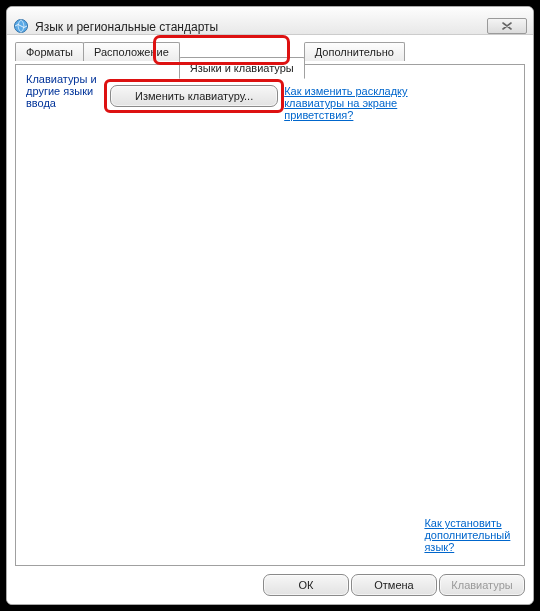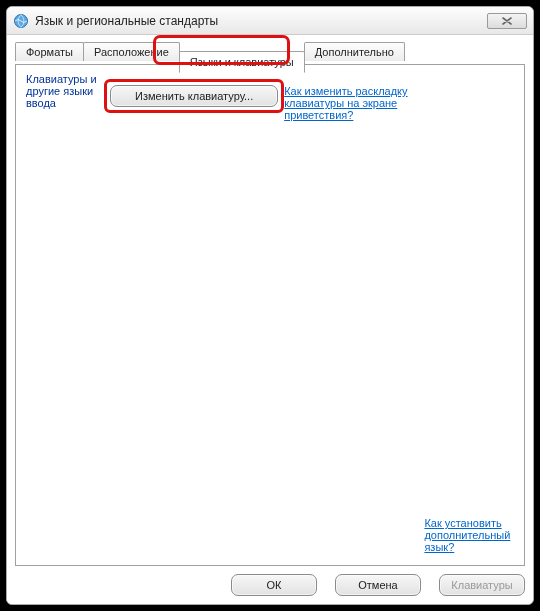--- a/index.html
+++ b/index.html
@@ -20,21 +20,21 @@
     border: 1px solid #aaa;
     border-radius: 6px;
     box-shadow: 0 2px 10px rgba(0,0,0,0.4);
     display: flex;
     flex-direction: column;
     overflow: hidden;
   }
   .titlebar {
     height: 28px;
     display: flex;
-    align-items: center;
+    align-items: flex-end;
     padding: 0 6px;
     background: linear-gradient(#fdfdfd, #e8e8e8);
     border-bottom: 1px solid #ccc;
   }
   .title-icon {
     width: 16px; height: 16px;
     margin-right: 6px;
     flex-shrink: 0;
   }
   .title-text {
@@ -77,21 +77,21 @@
     font-size: 11px;
     color: #222;
     border-top-left-radius: 2px;
     border-top-right-radius: 2px;
     position: relative;
     top: 1px;
   }
   .tab.active {
     background: #fff;
     border-bottom: 1px solid #fff;
-    top: 10px;
+    top: 16px;
     padding-top: 4px;
     padding-bottom: 4px;
     z-index: 2;
   }
   .tab-highlight {
     border: 3px solid #d11;
     border-radius: 7px;
     position: absolute;
     pointer-events: none;
     z-index: 10;
@@ -158,21 +158,21 @@
   .link.top {
     margin-top: 12px;
   }
   .link.bottom {
     margin-top: auto;
     margin-bottom: 4px;
   }
   .footer-btns {
     display: flex;
     justify-content: flex-end;
-    gap: 18px;
+    gap: 2px;
     padding-top: 8px;
   }
 </style>
 </head>
 <body>
 
 <div class="outer-frame">
 
   <div class="titlebar">
     <span class="title-icon">

